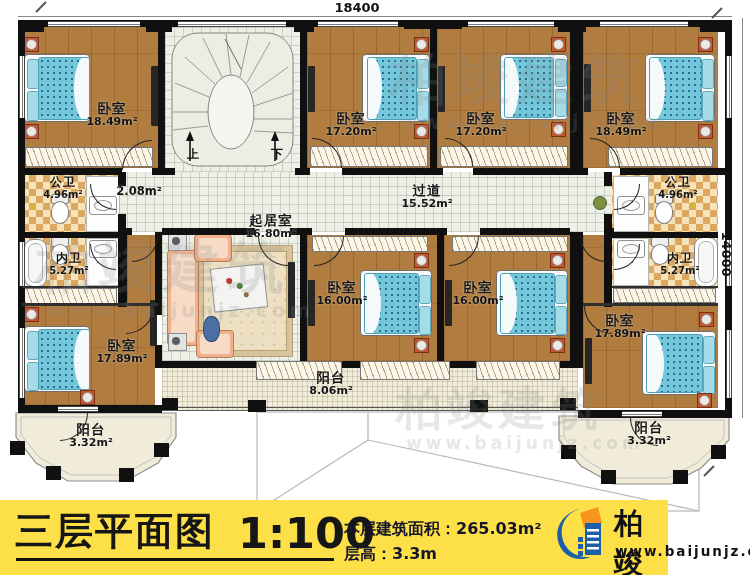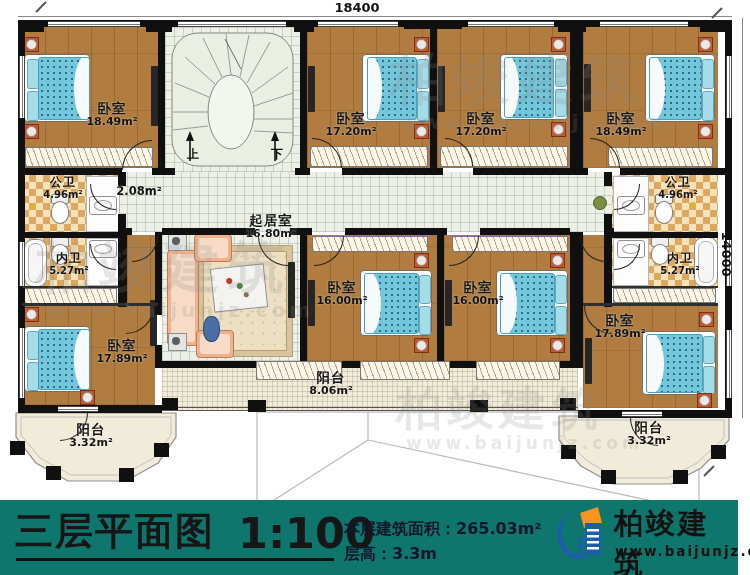--- a/index.html
+++ b/index.html
@@ -62,21 +62,21 @@
   .dimtext{position:absolute;font-size:13px;font-weight:bold;color:#111;z-index:55;text-align:center;}
   .tick{position:absolute;width:14px;height:2px;background:#555;transform:rotate(-45deg);z-index:30;}
   .dimline{position:absolute;background:#888;z-index:2;}
   
   .wm{position:absolute;color:#8a8a8a;opacity:.2;font-weight:bold;z-index:40;pointer-events:none;white-space:nowrap;line-height:1.05;}
   .wm .big{display:block;font-size:56px;letter-spacing:8px;}
   .wm .url{display:block;font-size:20px;letter-spacing:4px;margin-top:3px;margin-left:10px;}
   .wm.small .big{font-size:46px;letter-spacing:6px;}
   .wm.small .url{font-size:17px;}
   
-  .titlebar{position:absolute;left:0;top:500px;width:738px;height:75px;background:#0f766e;z-index:60;}
+  .titlebar{position:absolute;left:0;top:500px;width:668px;height:75px;background:#fde047;z-index:60;}
   .ptitle{position:absolute;left:15px;top:6px;font-size:38px;font-weight:bold;color:#161616;letter-spacing:2px;}
   .pscale{position:absolute;left:238px;top:8px;font-size:43px;font-weight:bold;color:#161616;}
   .tunder{position:absolute;left:16px;top:58px;width:318px;height:3px;background:#111;}
   .binfo{position:absolute;left:344px;top:16px;font-size:16px;font-weight:600;color:#15152a;line-height:25px;}
   .logoname{position:absolute;left:614px;top:4px;font-size:29px;font-weight:800;color:#111;letter-spacing:3px;}
   .logourl{position:absolute;left:615px;top:43px;font-size:13.5px;font-weight:bold;color:#111;letter-spacing:2px;}
   svg{position:absolute;}
 </style>
 </head>
 <body>
@@ -351,20 +351,24 @@
     <span class="nm">公卫</span>
     <span class="ar">4.96m²</span>
   </div>
   <div class="rlabel" style="left:114px;top:185px;width:50px">
     <span class="ar" style="font-size:11.5px">2.08m²</span>
   </div>
   <div class="rlabel sm" style="left:38px;top:252px;width:62px">
     <span class="nm">内卫</span>
     <span class="ar">5.27m²</span>
   </div>
+  <div class="rlabel" style="left:388px;top:183px;width:78px">
+    <span class="nm">过道</span>
+    <span class="ar">15.52m²</span>
+  </div>
   <div class="rlabel" style="left:240px;top:213px;width:62px">
     <span class="nm">起居室</span>
     <span class="ar">16.80m²</span>
   </div>
   <div class="rlabel" style="left:86px;top:338px;width:72px">
     <span class="nm">卧室</span>
     <span class="ar">17.89m²</span>
   </div>
   <div class="rlabel" style="left:306px;top:280px;width:72px">
     <span class="nm">卧室</span>

